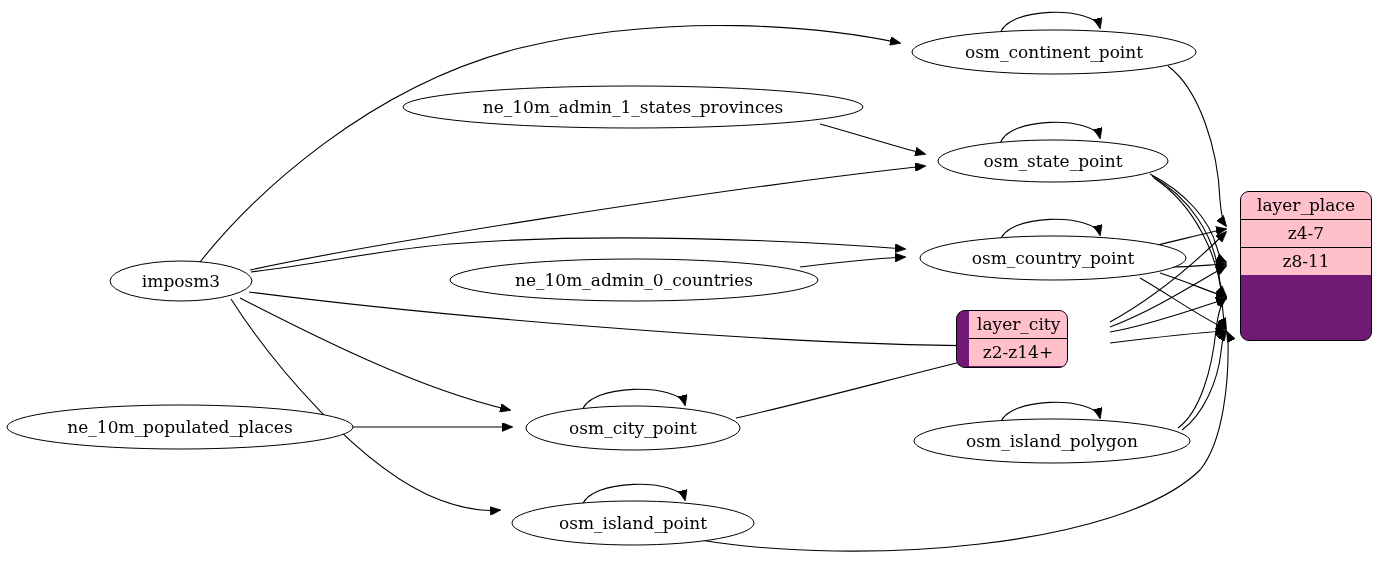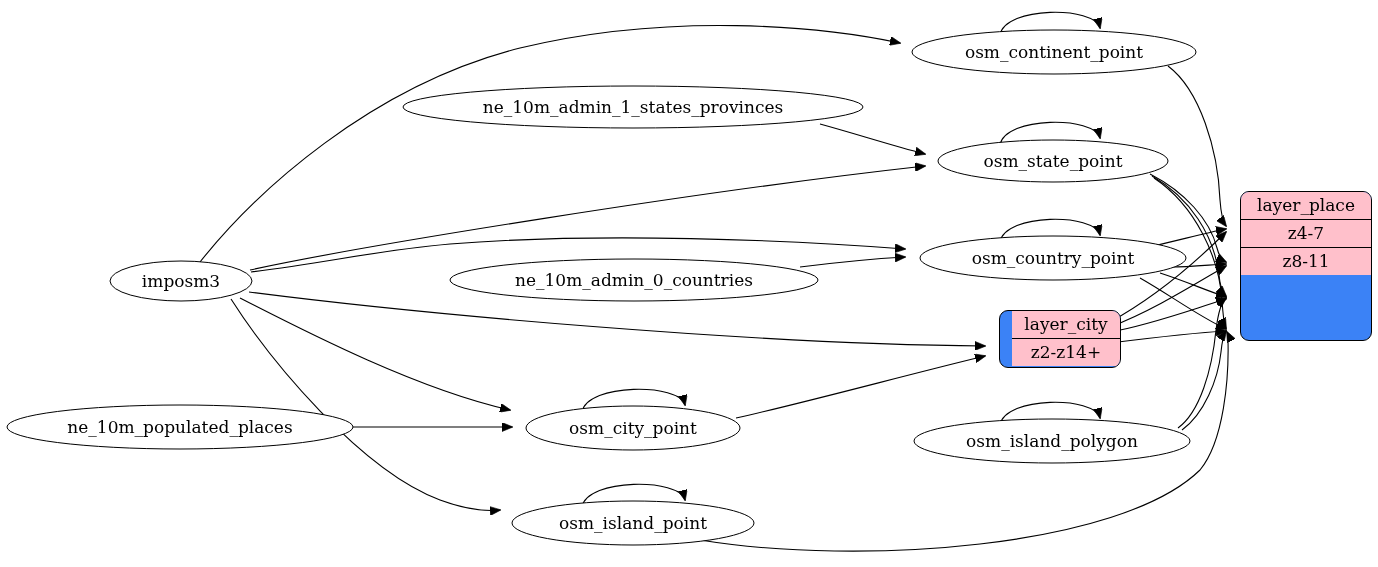--- a/index.html
+++ b/index.html
@@ -5,21 +5,21 @@
   html,body{margin:0;padding:0;background:#ffffff;}
   #canvas{position:relative;width:1378px;height:567px;background:#ffffff;
           font-family:"DejaVu Serif",serif;overflow:hidden;}
   svg.layer{position:absolute;left:0;top:0;width:1378px;height:567px;}
   .node-ellipse{fill:#ffffff;stroke:#000000;stroke-width:1;}
   .edge{fill:none;stroke:#000000;stroke-width:1.1;}
   .arrow{fill:#000000;stroke:#000000;stroke-width:0.6;}
   .nlabel{font-family:"DejaVu Serif",serif;font-size:17px;fill:#000000;
           text-anchor:middle;dominant-baseline:middle;}
   .rec-box{position:absolute;border:1px solid #000;border-radius:9px;
-           background:#3b82f6;overflow:hidden;box-sizing:border-box;}
+           background:#701a75;overflow:hidden;box-sizing:border-box;}
   .rec-row{font-family:"DejaVu Serif",serif;font-size:17px;color:#000;
            text-align:center;line-height:1;padding:5px 8px;
            border-bottom:1px solid #000;background:#ffc0cb;white-space:nowrap;}
   .rec-row:last-child{border-bottom:none;}
 </style>
 </head>
 <body>
 
 <div id="canvas">
 
@@ -124,18 +124,18 @@
       </g>
     </g>
   </svg>
 
   <div class="rec-box" style="left:1240px;top:191px;width:132px;height:150px;">
     <div class="rec-row">layer_place</div>
     <div class="rec-row">z4-7</div>
     <div class="rec-row">z8-11</div>
   </div>
 
-  <div class="rec-box" style="left:999px;top:310px;width:122px;height:58px;padding-left:12px;">
+  <div class="rec-box" style="left:956px;top:310px;width:112px;height:58px;padding-left:12px;">
     <div class="rec-row">layer_city</div>
     <div class="rec-row">z2-z14+</div>
   </div>
 
 </div>
 
 </body></html>

